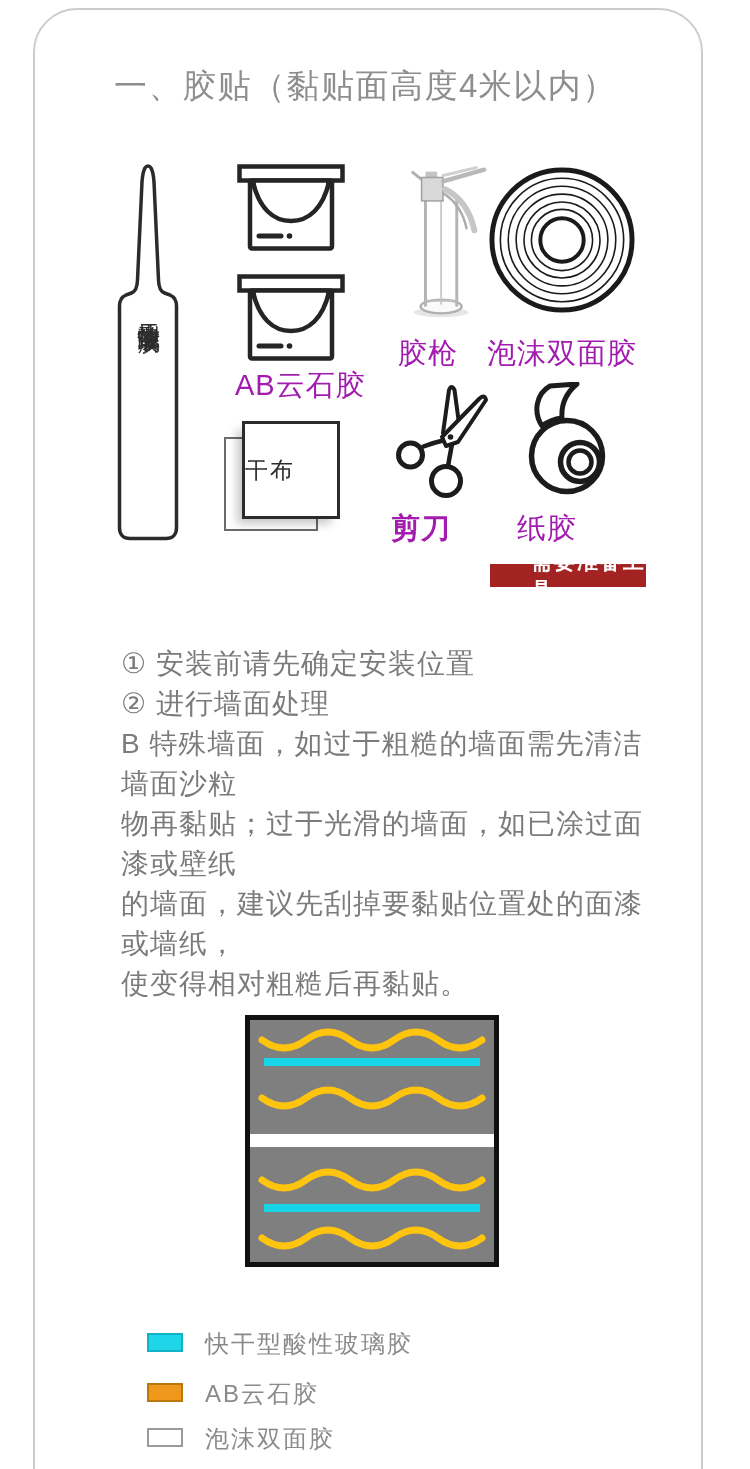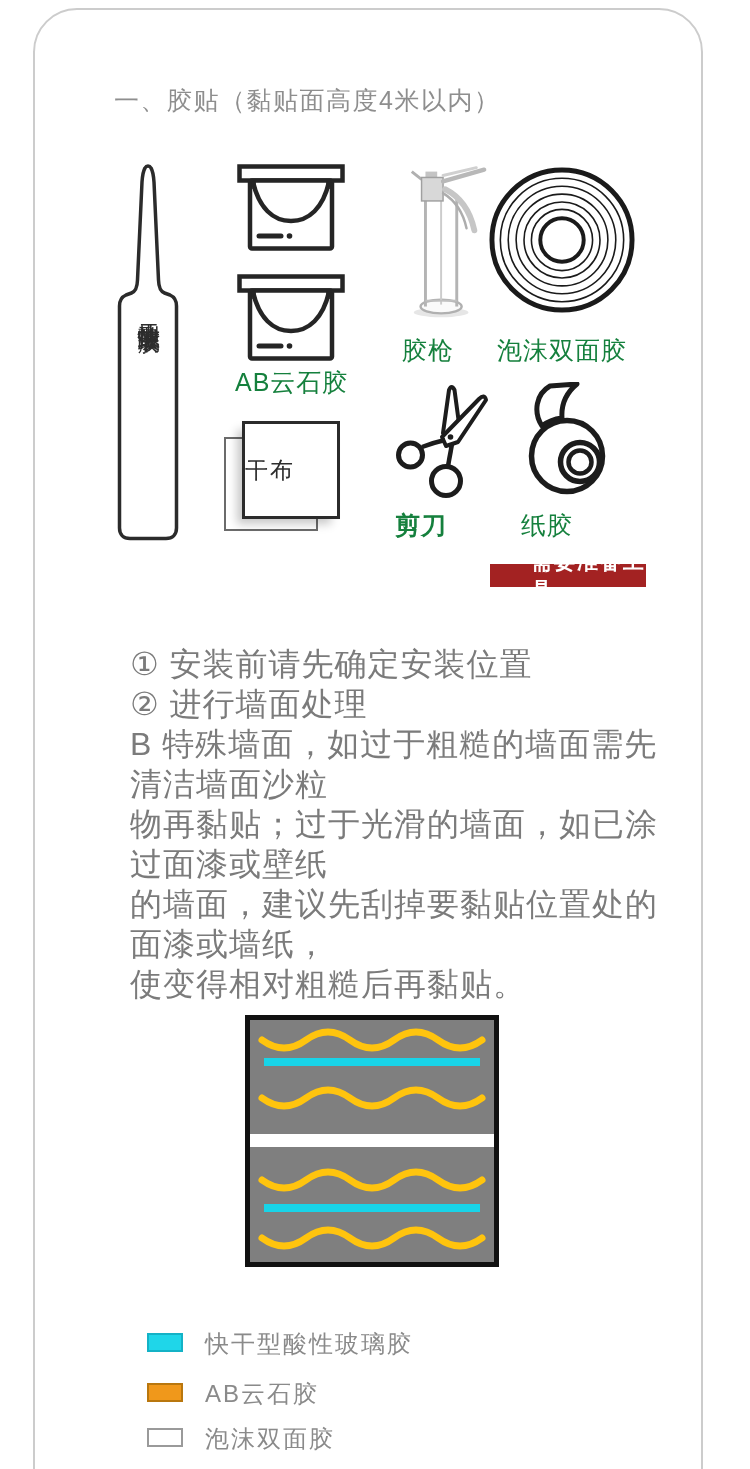--- a/index.html
+++ b/index.html
@@ -3,22 +3,22 @@
 <meta charset="utf-8">
 <style>
   * { margin:0; padding:0; box-sizing:border-box; }
   html,body { background:#ffffff; }
   body { font-family:"Liberation Sans","DejaVu Sans",sans-serif; }
   #page { position:relative; width:750px; height:1469px; background:#fff; overflow:hidden; }
 
   .card { position:absolute; left:33px; top:8px; width:670px; height:1480px;
           background:#fff; border:2px solid #cccccc; border-radius:44px 44px 0 0; }
 
-  .title { position:absolute; left:114px; top:64px; font-size:25px; color:#8e8e8e;
-           letter-spacing:1.5px; white-space:nowrap;margin-top:20px; }
+  .title { position:absolute; left:114px; top:64px; font-size:33px; color:#8e8e8e;
+           letter-spacing:1.5px; white-space:nowrap; }
 
   
   .icon { position:absolute; }
   .tube-svg   { left:117px; top:162px; }
   .tube-text  { position:absolute; left:135px; top:306px; width:28px; height:188px;
                 writing-mode:vertical-rl; text-orientation:upright;
                 font-size:22px; line-height:28px; letter-spacing:1px;
                 color:#2d2d2d; font-weight:500; }
   .bucket1 { left:237px; top:164px; }
   .bucket2 { left:237px; top:274px; }
@@ -28,35 +28,35 @@
   .ptape-svg  { left:520px; top:382px; }
 
   .cloth-back  { position:absolute; left:224px; top:437px; width:94px; height:94px;
                  background:#fff; border:2.5px solid #6b6b6b; }
   .cloth-front { position:absolute; left:242px; top:421px; width:98px; height:98px;
                  background:#fff; border:3px solid #2b2b2b;
                  box-shadow:-7px 7px 9px -2px rgba(0,0,0,0.22);
                  display:flex; align-items:center; justify-content:flex-start;
                  font-size:23px; color:#2d2d2d; font-weight:500; letter-spacing:2px; }
 
-  .tool-label { position:absolute; font-size:25px; color:#15803d; font-weight:500;
+  .tool-label { position:absolute; font-size:29px; color:#a21caf; font-weight:500;
                 text-align:center; letter-spacing:1px; white-space:nowrap; }
   .lbl-ab    { left:235px; top:366px; width:110px; }
   .lbl-gun   { left:388px; top:334px; width:80px; }
   .lbl-foam  { left:487px; top:334px; width:150px; }
   .lbl-scis  { left:381px; top:509px; width:80px;font-weight:bold; }
   .lbl-ptape { left:507px; top:509px; width:80px; }
 
   .badge { position:absolute; left:490px; top:564px; width:156px; height:23px;
            background:#a32222; color:#ffffff; font-size:21px; font-weight:bold;
            letter-spacing:2px; display:flex; align-items:center; justify-content:center;padding-left:41px; }
 
   
-  .instructions { position:absolute; left:130px; top:644px; width:545px;
-                  font-size:32px; line-height:40px; color:#7b7b7b; letter-spacing:1px; }
+  .instructions { position:absolute; left:121px; top:644px; width:545px;
+                  font-size:28px; line-height:40px; color:#7b7b7b; letter-spacing:1px; }
   .para { white-space:pre-line; }
 
   
   .diagram { position:absolute; left:245px; top:1015px; width:254px; height:252px;
              background:#7f7f7f; border:5px solid #111111; }
   .diagram .wave { position:absolute; left:7px; width:230px; height:30px; }
   .w1 { top:5px; } .w2 { top:63px; } .w3 { top:145px; } .w4 { top:203px; }
   .bar { position:absolute; }
   .bar-cyan  { left:14px; width:216px; height:8px; background:#18d4e8; }
   .c1 { top:38px; } .c2 { top:184px; }

